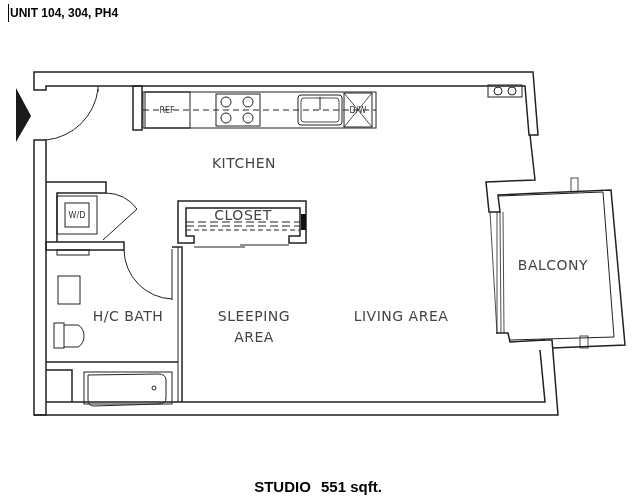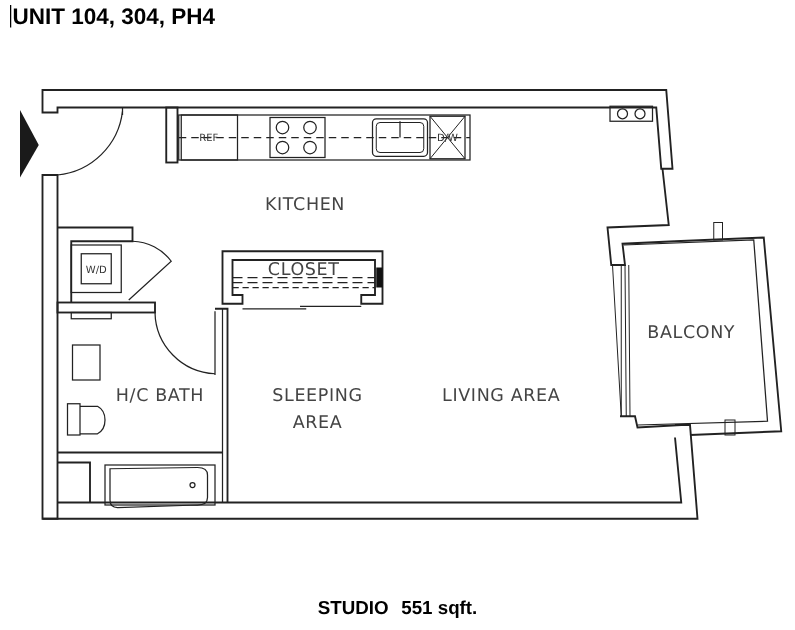--- a/index.html
+++ b/index.html
@@ -1,17 +1,17 @@
 <!DOCTYPE html>
 <html><head>
 <meta charset="utf-8">
 <style>
   html, body { margin:0; padding:0; background:#ffffff; }
   body { width:636px; height:504px; position:relative; overflow:hidden; font-family:"Liberation Sans", sans-serif; }
-  .unit-title { position:absolute; left:8px; top:4px; font-size:18px; font-weight:bold; color:#000; border-left:1.5px solid #000; padding-left:1px; line-height:18px; }
+  .unit-title { position:absolute; left:8px; top:4px; font-size:12px; font-weight:bold; color:#000; border-left:1.5px solid #000; padding-left:1px; line-height:18px; }
   .footer { position:absolute; left:0; width:636px; top:478px; text-align:center; font-size:15px; font-weight:bold; color:#000; }
   .footer span { margin:0 3px; }
   svg { position:absolute; left:0; top:0; }
   .lbl { font-family:"DejaVu Sans", sans-serif; font-size:14px; fill:#444; letter-spacing:0.5px; }
   .small { font-family:"DejaVu Sans", sans-serif; font-size:8px; fill:#333; }
 </style>
 </head>
 <body>
 
 <div class="unit-title">UNIT 104, 304, PH4</div>

